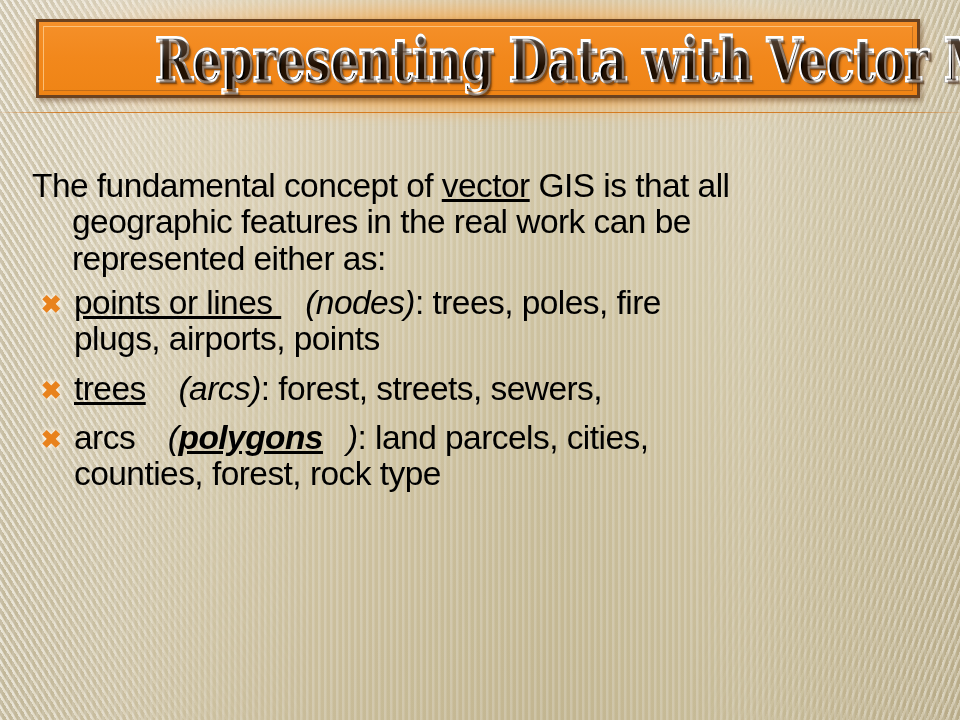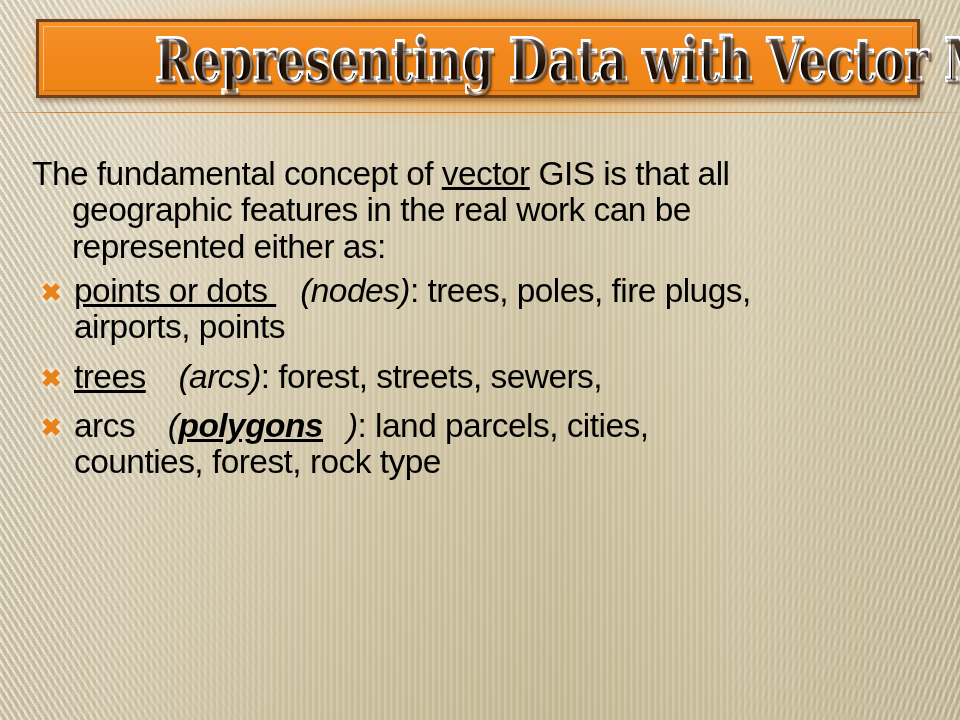--- a/index.html
+++ b/index.html
@@ -159,21 +159,21 @@
         rgba(214,118,22,0.95) 50%,
         rgba(206,112,20,0.85) 94%,
         rgba(196,108,22,0.10) 100%);
     z-index: 3;
   }
 
   
   .body {
     position: absolute;
     left: 0;
-    top: 156px;
+    top: 168px;
     width: 768px;
     z-index: 4;
     color: #000000;
     font-size: 33.5px;
     line-height: 1.085;
     letter-spacing: -0.55px;
   }
 
   .para {
     margin: 0 0 8px 0;
@@ -220,21 +220,21 @@
   </div>
 
   <div class="orange-rule"></div>
 
   <div class="body">
 
     <p class="para"><span>The fundamental concept of </span><span class="u">vector</span><span> GIS is that all geographic features in the real work  can be represented either as:</span></p>
 
     <div class="bullet-item">
       <span class="bullet-marker">✖</span>
-      <span class="u">points or dots </span><span class="i">(nodes)</span><span>: trees, poles, fire plugs, airports, points</span>
+      <span class="u">points or lines </span><span class="i">(nodes)</span><span>: trees, poles, fire plugs, airports, points</span>
     </div>
 
     <div class="bullet-item">
       <span class="bullet-marker">✖</span>
       <span class="u">trees</span><span class="i"> (arcs)</span><span>: forest, streets, sewers,</span>
     </div>
 
     <div class="bullet-item">
       <span class="bullet-marker">✖</span>
       <span>arcs </span><span class="i">(</span><span class="iu">polygons</span><span class="i">)</span><span>: land parcels, cities, counties, forest, rock type</span>

